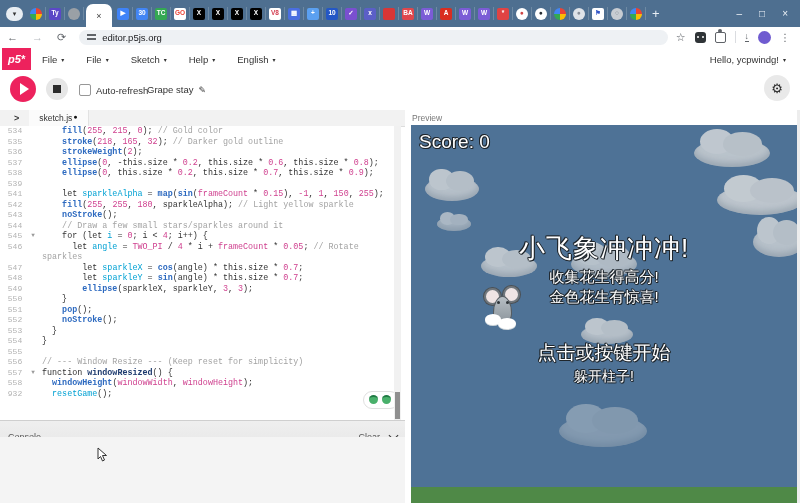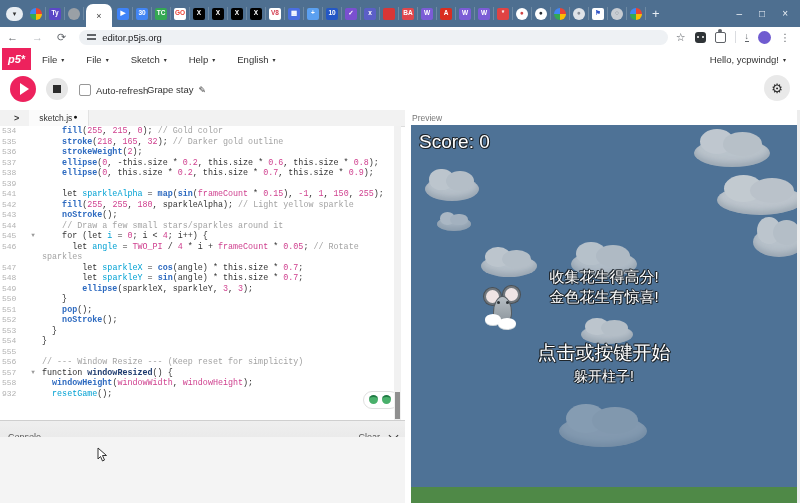--- a/index.html
+++ b/index.html
@@ -77,21 +77,21 @@
   .filetab{background:#fbfbfb;height:16px;display:flex;align-items:center;padding:0 10px;
            border-right:1px solid #e2e2e2;font-size:8.5px;color:#333;}
   .unsaved{font-size:7px;color:#111;margin-left:1px;transform:translateY(-2px);}
 
   .codearea{position:absolute;left:0;top:126px;width:398px;height:294px;background:#fff;overflow:hidden;
             font-family:"Liberation Mono",monospace;font-size:8.4px;line-height:10.5px;}
   .row{display:flex;}
   .row.active{background:#e8eef3;margin-top:45px;}
   .gut{width:38px;flex:0 0 38px;display:flex;justify-content:flex-end;color:#b3b3b3;
        font-size:8px;background:transparent;}
-  .gut .num{width:26px;text-align:left;}
+  .gut .num{width:26px;text-align:center;}
   .gut .fold{width:10px;text-align:center;color:#9a9a9a;font-size:6px;line-height:10.5px;}
   .codecell{width:356px;flex:0 0 356px;white-space:pre-wrap;word-break:normal;padding-left:4px;color:#333;}
   .p{color:#333}.f{color:#2d6ac0;font-weight:bold}.d{color:#00a1d3}
   .n{color:#cf3f8e}.c{color:#a3a3a3}.u{color:#1d3a6e;font-weight:bold}
   .scrolltrack{position:absolute;left:394px;top:126px;width:7px;height:294px;background:#f1f1f1;}
   .scrollthumb{position:absolute;left:1px;top:266px;width:5px;height:27px;background:#8f8f8f;}
   .greenwidget{position:absolute;left:363px;top:391px;width:34px;height:16px;background:#fff;
                border:1px solid #e0e0e0;border-radius:9px;}
   .greenwidget .gw{position:absolute;top:3px;width:9px;height:9px;border-radius:50%;
                    background:#49b06b;border-top:2px solid #1f7a43;box-sizing:border-box;}
@@ -543,20 +543,21 @@
   <div class="cloud" style="left: 148px; top: 290px; width: 88px; height: 32px; opacity: 0.45;"></div>
     <div class="cloud" style="left: 342px; top: 102px; width: 52px; height: 30px; opacity: 0.9;"></div>
     <div class="cloud" style="left: 170px; top: 200px; width: 52px; height: 19px; opacity: 0.9;"></div>
     <div class="cloud" style="left: 160px; top: 126px; width: 66px; height: 26px; opacity: 0.85;"></div>
     <div class="cloud" style="left: 70px; top: 130px; width: 56px; height: 22px; opacity: 0.9;"></div>
     <div class="cloud" style="left: 26px; top: 92px; width: 34px; height: 14px; opacity: 0.75;"></div>
     <div class="cloud" style="left: 14px; top: 52px; width: 54px; height: 24px; opacity: 0.9;"></div>
     <div class="cloud" style="left: 306px; top: 60px; width: 86px; height: 30px; opacity: 0.95;"></div>
     <div class="cloud" style="left: 283px; top: 14px; width: 76px; height: 28px; opacity: 0.92;"></div>
     <div class="score outline-txt">Score: 0</div>
+  <div class="gtitle outline-txt">小飞象冲冲冲!</div>
   <div class="gsub1 outline-txt">收集花生得高分!</div>
   <div class="gsub2 outline-txt">金色花生有惊喜!</div>
   <div class="gstart outline-txt">点击或按键开始</div>
   <div class="gavoid outline-txt">躲开柱子!</div>
   <div class="elephant">
     <div class="ear ear-l"></div>
     <div class="ear ear-r"></div>
     <div class="ebody"></div>
     <div class="eye eye-l"></div>
     <div class="eye eye-r"></div>

